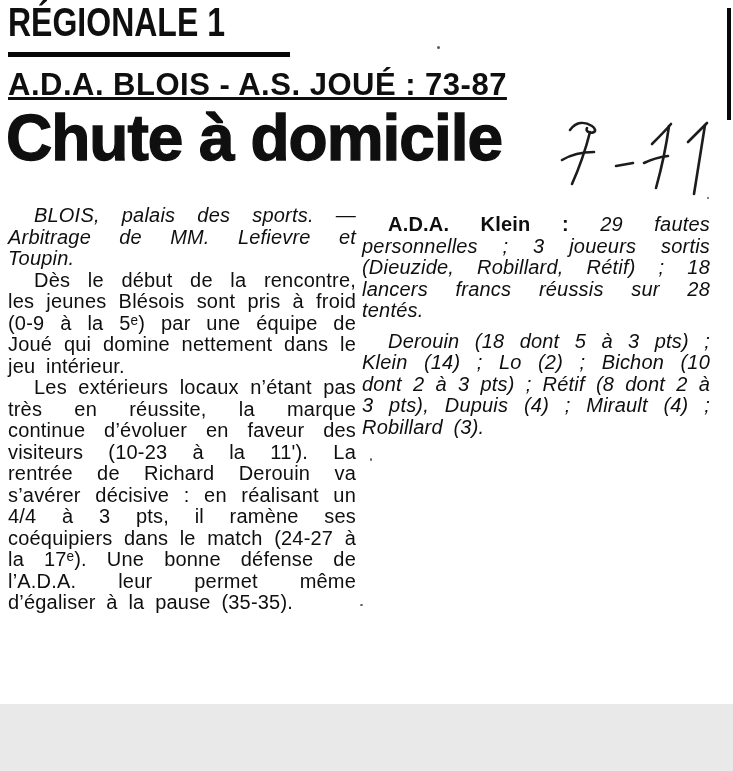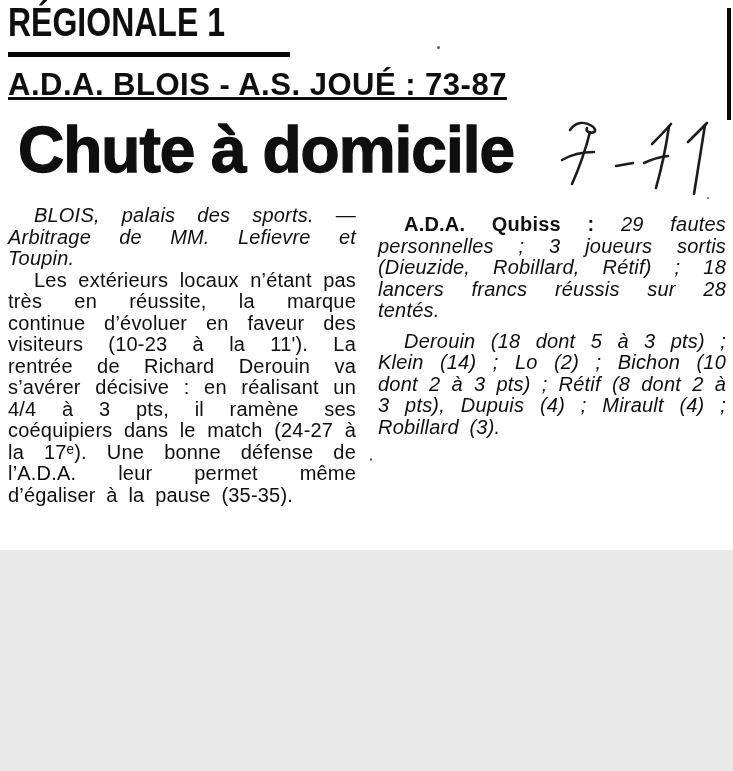--- a/index.html
+++ b/index.html
@@ -1,44 +1,44 @@
 <!DOCTYPE html>
 <html lang="fr"><head>
 <meta charset="utf-8">
 <style>
   html,body{margin:0;padding:0;background:#e9e9e9;}
   .page{
-    position:relative;width:733px;height:550px;background:#ffffff;
+    position:relative;width:733px;height:704px;background:#ffffff;
     overflow:hidden;color:#0f0f0f;
     font-family:"Liberation Sans","DejaVu Sans",sans-serif;
   }
   .section-title{
     position:absolute;top:0px;left:8px;margin:0;
     font-size:40px;font-weight:700;letter-spacing:0px;white-space:nowrap;
     transform:scaleX(.80);transform-origin:left top;line-height:1.1;
   }
   .section-rule{
     position:absolute;top:52px;left:8px;width:282px;height:5px;background:#070707;
   }
   .match-line{
     position:absolute;top:66px;left:8px;margin:0;
     font-size:31px;font-weight:700;letter-spacing:.5px;white-space:nowrap;line-height:1.2;text-decoration:underline;
   }
   .headline{
-    position:absolute;top:102px;left:6px;margin:12px;
+    position:absolute;top:102px;left:6px;margin:0;
     font-size:64px;font-weight:700;letter-spacing:-1px;white-space:nowrap;line-height:1.15;
     -webkit-text-stroke:1.3px #0f0f0f;
   }
   .handwriting{position:absolute;top:108px;left:556px;}
   .top-right-rule{
     position:absolute;top:8px;left:727px;width:4px;height:112px;background:#070707;
   }
   .article{
     position:absolute;top:205px;left:8px;width:720px;
-    display:flex;gap:22px;
+    display:flex;gap:6px;
   }
   .col{width:348px;}
   .para{
     margin:0;font-size:20px;line-height:21.5px;letter-spacing:.2px;word-spacing:5px;
     text-align:justify;
   }
   .para.italic{font-style:italic;}
   .para.indent{text-indent:26px;}
   .para.gap{margin-top:9px;}
   .lead{font-style:normal;font-weight:700;}
@@ -72,24 +72,25 @@
 
     <path d="M132 34 C140 26 146 20 151 15"></path>
     <path d="M149 17 C145 42 141 66 138 86"></path>
   </svg>
 
   <div class="top-right-rule"></div>
 
   <div class="article">
     <div class="col">
         <p class="para italic indent">BLOIS, palais des sports. — Arbitrage de MM. Lefievre et Toupin.</p>
+        <p class="para indent">Dès le début de la rencontre, les jeunes Blésois sont pris à froid (0-9 à la 5ᵉ) par une équipe de Joué qui domine nettement dans le jeu intérieur.</p>
         <p class="para indent">Les extérieurs locaux n’étant pas très en réussite, la marque continue d’évoluer en faveur des visiteurs (10-23 à la 11'). La rentrée de Richard Derouin va s’avérer décisive : en réalisant un 4/4 à 3 pts, il ramène ses coéquipiers dans le match (24-27 à la 17ᵉ). Une bonne défense de l’A.D.A. leur permet même d’égaliser à la pause (35-35).</p>
       </div>
     <div class="col">
-        <p class="para italic indent gap"><b class="lead">A.D.A. Qubiss : </b>29 fautes personnelles ; 3 joueurs sortis (Dieuzide, Robillard, Rétif) ; 18 lancers francs réussis sur 28 tentés.</p>
+        <p class="para italic indent gap"><b class="lead">A.D.A. Klein : </b>29 fautes personnelles ; 3 joueurs sortis (Dieuzide, Robillard, Rétif) ; 18 lancers francs réussis sur 28 tentés.</p>
         <p class="para italic indent gap">Derouin (18 dont 5 à 3 pts) ; Klein (14) ; Lo (2) ; Bichon (10 dont 2 à 3 pts) ; Rétif (8 dont 2 à 3 pts), Dupuis (4) ; Mirault (4) ; Robillard (3).</p>
       </div>
   </div>
 
   <div class="speck" style="left:437px;top:46px;width:3px;height:3px;"></div>
   <div class="speck" style="left:707px;top:197px;width:2px;height:2px;"></div>
   <div class="speck" style="left:360px;top:604px;width:3px;height:2px;"></div>
   <div class="speck" style="left:370px;top:458px;width:2px;height:3px;"></div>
 
 </div>

